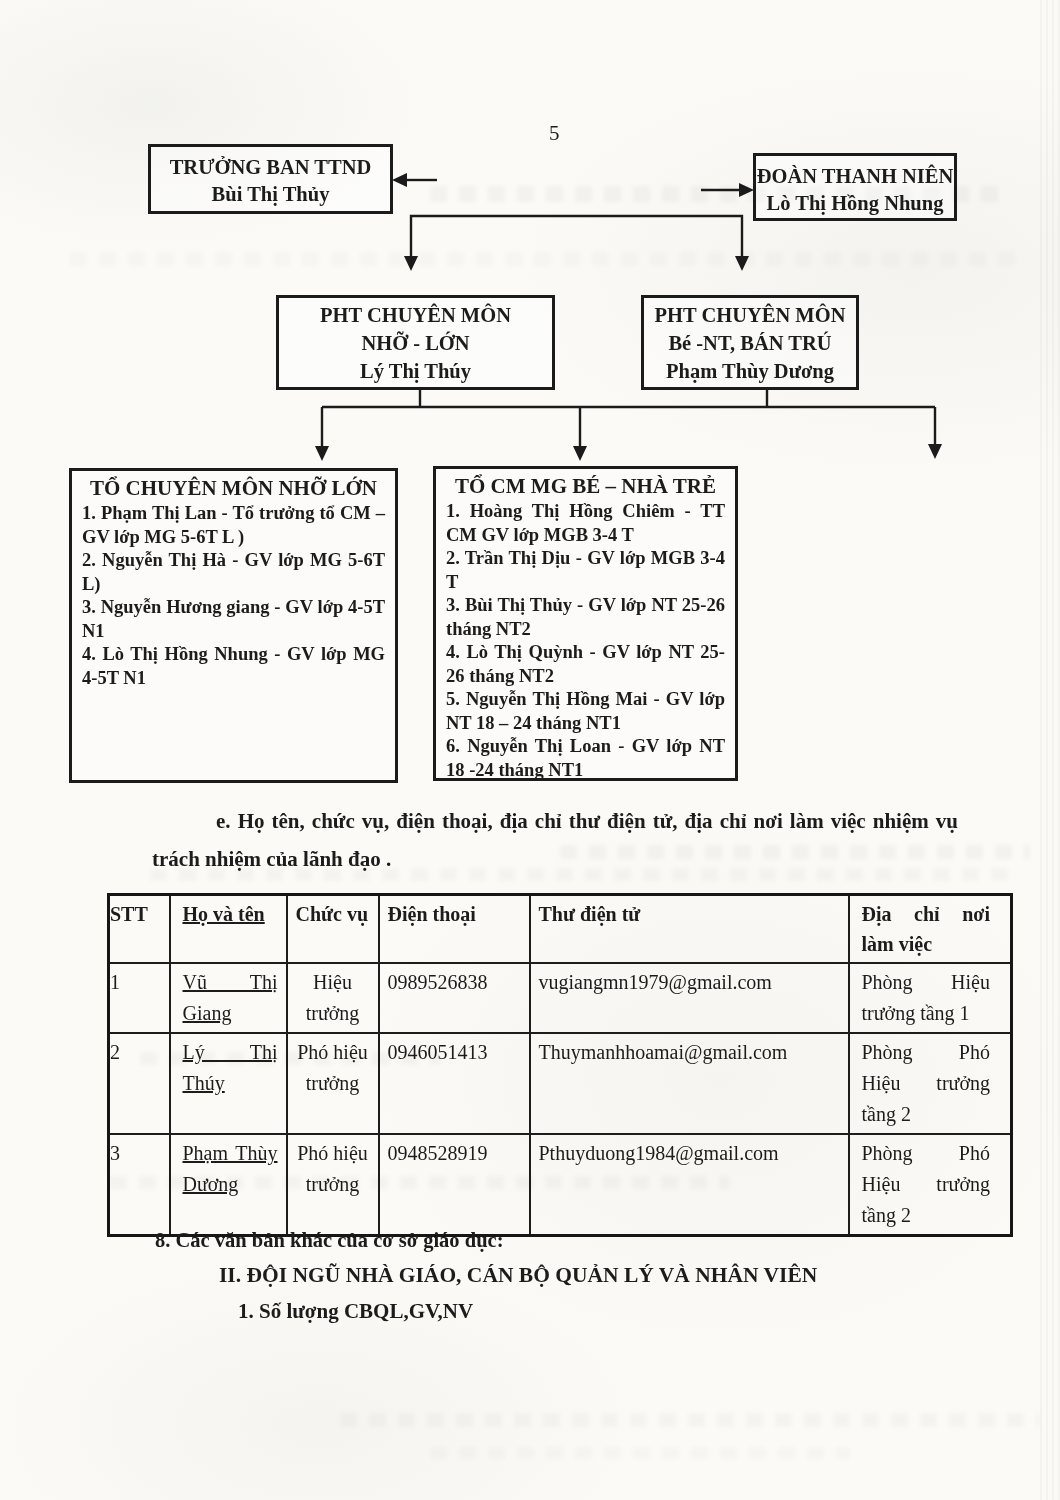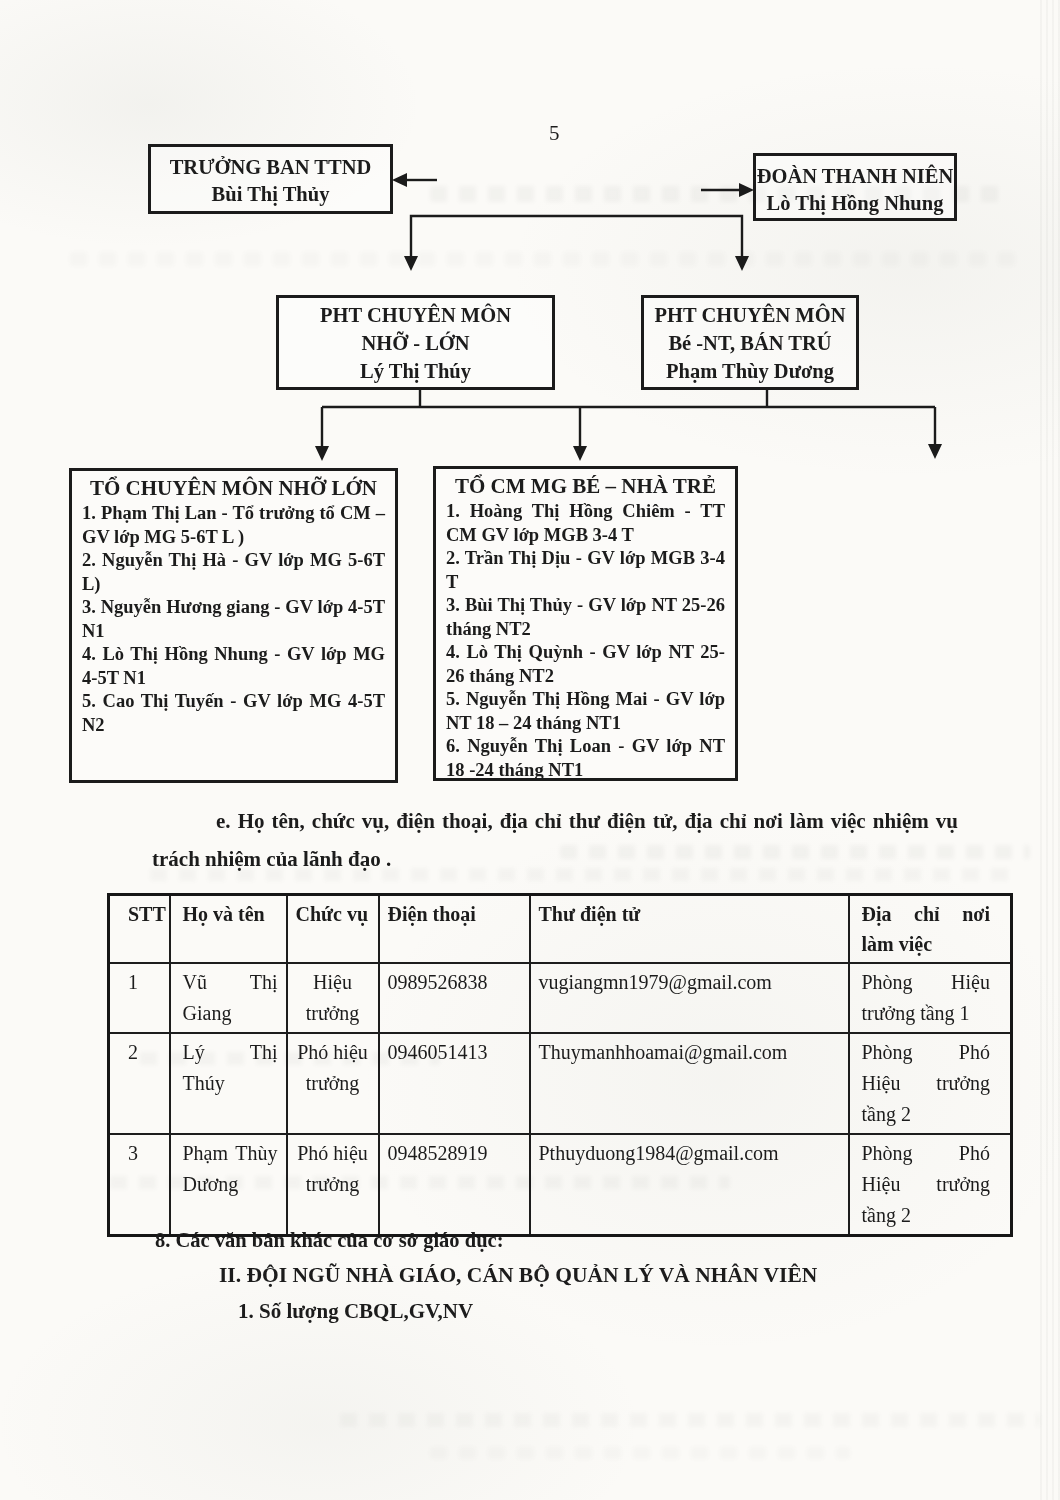--- a/index.html
+++ b/index.html
@@ -47,22 +47,22 @@
   table.contact{ position:absolute; left:107px; top:893px; width:903px;
     border-collapse:collapse; table-layout:fixed;
     font-size:20px; border:3px solid #161616; }
   .contact th,.contact td{ border:2px solid #1d1d1d; vertical-align:top;
     padding:3px 8px; line-height:31px; overflow:hidden; }
   .contact th{ font-weight:bold; text-align:justify; line-height:30px; }
   .contact tr:nth-child(1){ height:60px; }
   .contact tr:nth-child(2){ height:65px; }
   .contact tr:nth-child(3){ height:101px; }
   .contact tr:nth-child(4){ height:99px; }
-  .contact .c0{ padding-left:18px; }
-  .contact .c1{ padding-left:12px; padding-right:8px; text-align:justify; }
+  .contact .c0{ padding-left:0; }
+  .contact .c1{ padding-left:12px; padding-right:8px; text-align:justify;text-decoration:underline; }
   .contact td.c2{ text-align:center; }
   .contact .c5{ padding-left:12px; padding-right:20px; text-align:justify; }
 
   .fline{ position:absolute; font-weight:bold; }
   .f1{ left:155px; top:1229px; font-size:20.5px; }
   .f2{ left:219px; top:1263px; font-size:21.5px; }
   .f3{ left:238px; top:1299px; font-size:21px; }
 </style>
 </head>
 <body>
@@ -118,21 +118,20 @@
     <div>Bé -NT, BÁN TRÚ</div>
     <div>Phạm Thùy Dương</div>
   </div>
 
   <div class="dept d1">
     <div class="dtitle">TỔ CHUYÊN MÔN NHỠ LỚN</div>
     <div class="member">1. Phạm Thị Lan - Tổ trưởng tổ CM – GV lớp MG 5-6T L )</div>
     <div class="member">2. Nguyễn Thị Hà - GV lớp MG 5-6T L)</div>
     <div class="member">3. Nguyễn Hương giang - GV lớp 4-5T N1</div>
     <div class="member">4. Lò Thị Hồng Nhung - GV lớp MG 4-5T N1</div>
-    <div class="member">5. Cao Thị Tuyến - GV lớp MG 4-5T N2</div>
   </div>
   <div class="dept d2">
     <div class="dtitle">TỔ CM MG BÉ – NHÀ TRẺ</div>
     <div class="member">1. Hoàng Thị Hồng Chiêm - TT CM GV lớp MGB 3-4 T</div>
     <div class="member">2. Trần Thị Dịu - GV lớp MGB 3-4 T</div>
     <div class="member">3. Bùi Thị Thủy - GV lớp NT 25-26 tháng NT2</div>
     <div class="member">4. Lò Thị Quỳnh - GV lớp NT 25-26 tháng NT2</div>
     <div class="member">5. Nguyễn Thị Hồng Mai - GV lớp NT 18 – 24 tháng NT1</div>
     <div class="member">6. Nguyễn Thị Loan - GV lớp NT 18 -24 tháng NT1</div>
   </div>

